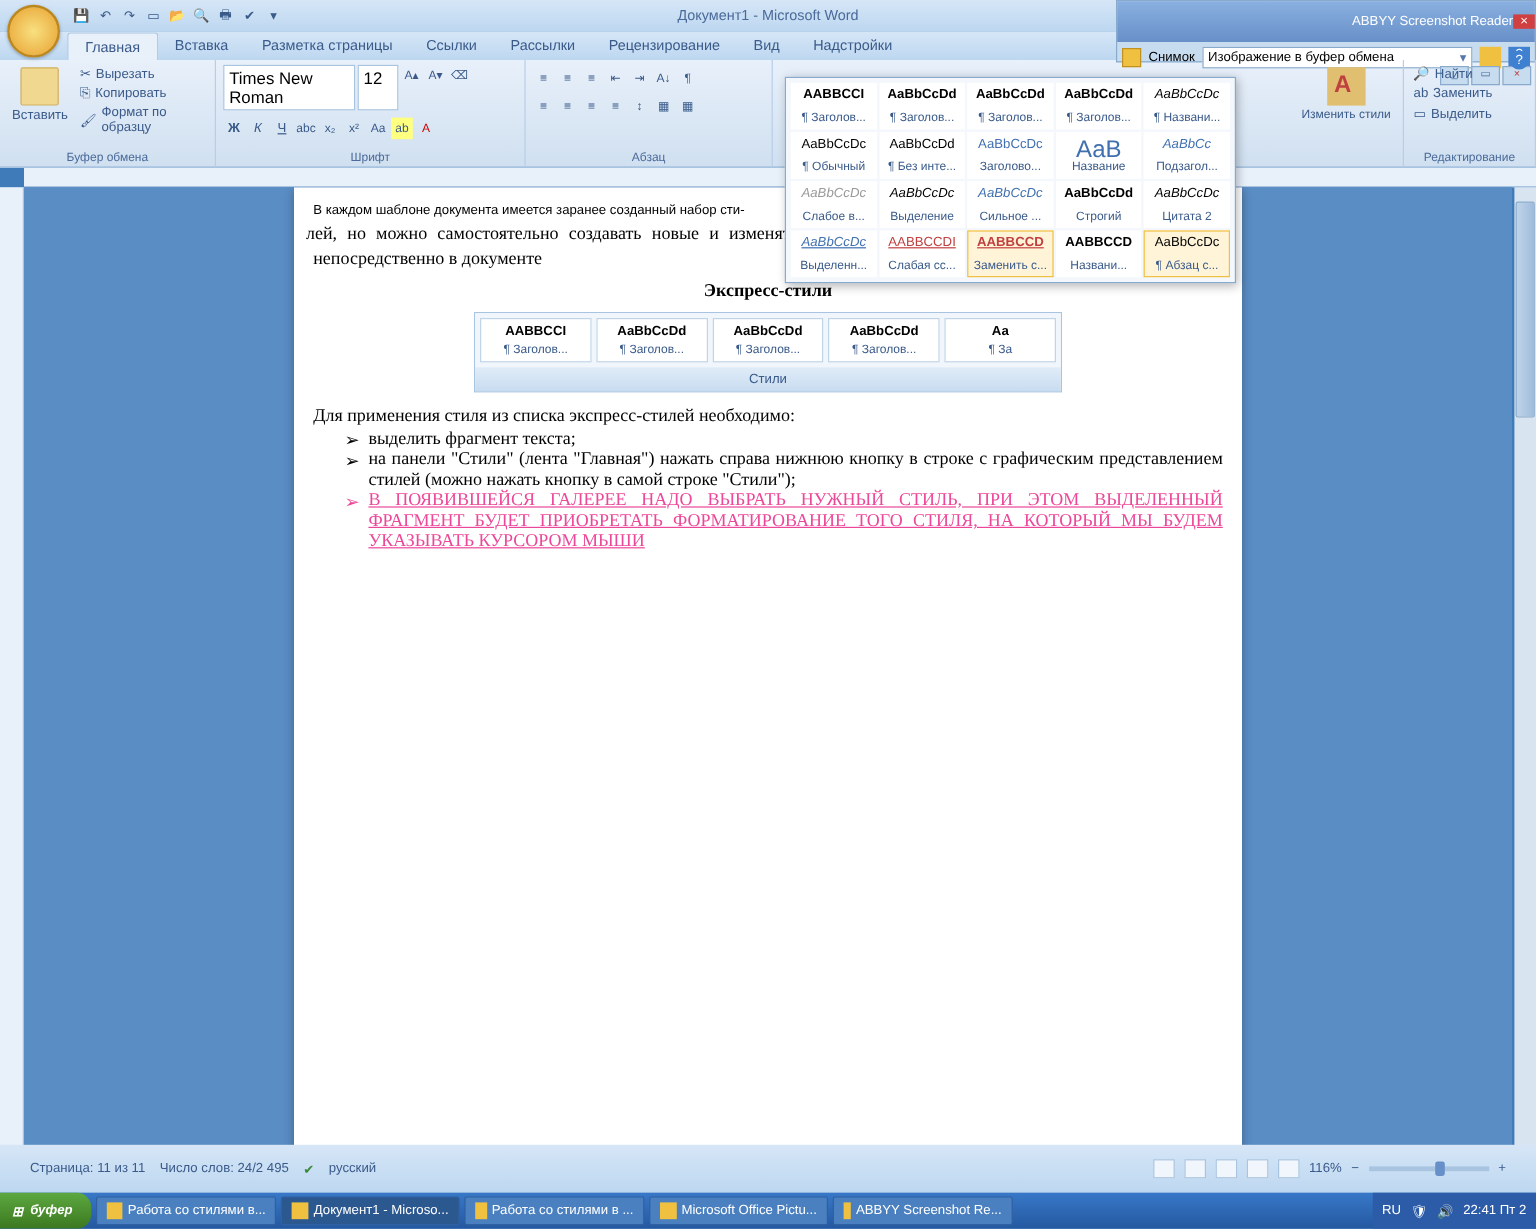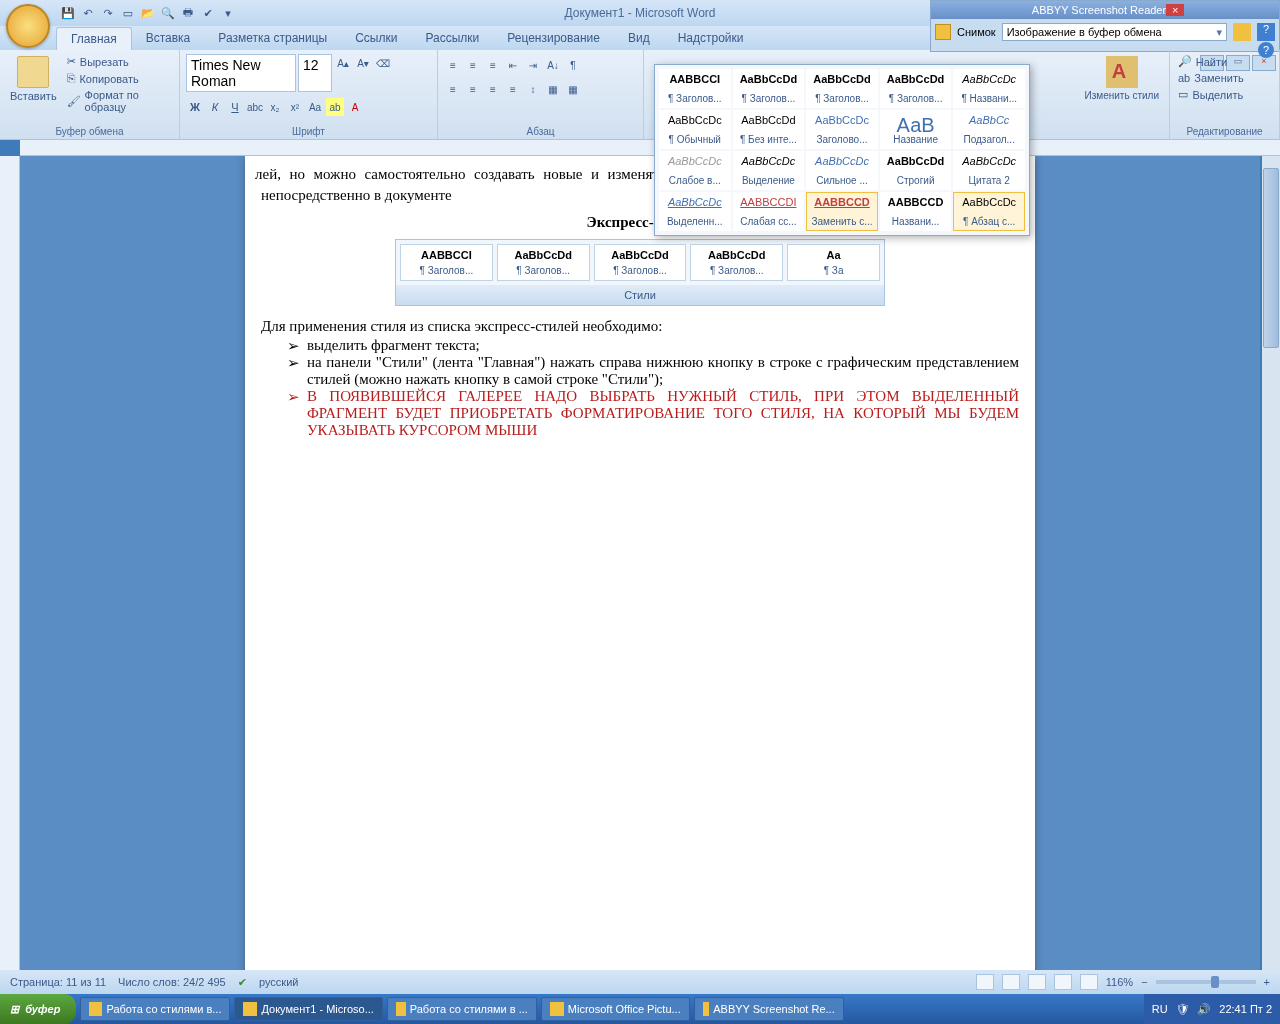--- a/index.html
+++ b/index.html
@@ -3,21 +3,21 @@
 <meta charset="utf-8">
 <style>
 *{box-sizing:border-box;margin:0;padding:0;font-family:Tahoma,Arial,sans-serif;font-size:11px}
 body{width:1280px;height:1024px;overflow:hidden;background:#3f7ab9;position:relative}
 .titlebar{height:26px;background:linear-gradient(#d6e6f7,#bdd7f0);display:flex;align-items:center;padding-left:4px;position:relative}
 .office-btn{width:44px;height:44px;border-radius:50%;background:radial-gradient(#f8e080,#e8a030);position:absolute;top:4px;left:6px;z-index:10;border:2px solid #bb8820;box-shadow:0 1px 3px rgba(0,0,0,0.3)}
 .qat{margin-left:56px;display:flex;gap:4px;align-items:center}
 .qat-btn{width:16px;height:16px;display:flex;align-items:center;justify-content:center;color:#3a5a8a}
 .title-text{position:absolute;left:50%;transform:translateX(-50%);color:#4a6a9a;font-size:12px}
 .abbyy{position:absolute;right:0;top:0;width:350px;height:52px;background:#c8dcf0;border:1px solid #88aacc}
-.abbyy-title{background:linear-gradient(#8ab0e0,#6890c8);height:18px;color:#fff;padding-left:6px;font-size:11px;display:flex;align-items:center;justify-content:center}
+.abbyy-title{background:linear-gradient(#8ab0e0,#6890c8);height:34px;color:#fff;padding-left:6px;font-size:11px;display:flex;align-items:center;justify-content:flex-end}
 .abbyy-title span:last-child{background:#d04040;color:#fff;width:18px;text-align:center}
 .abbyy-body{display:flex;align-items:center;padding:4px;gap:6px}
 .abbyy-combo{border:1px solid #88aacc;background:#fff;padding:2px 18px 2px 4px;font-size:11px;flex:1;position:relative}
 .abbyy-combo::after{content:"▾";position:absolute;right:4px;top:2px;color:#5577aa}
 .win-btns{position:absolute;right:4px;top:4px;display:flex;gap:2px}
 .win-btn{width:24px;height:16px;background:#c8dcf0;border:1px solid #88aacc;text-align:center;font-size:9px;color:#4a6a9a}
 .tabs{height:24px;background:linear-gradient(#d6e6f7,#bdd7f0);display:flex;padding-left:56px;align-items:center}
 .tab{padding:4px 14px;color:#3a5a8a;font-size:12px;cursor:pointer}
 .tab.active{background:#e8f0fa;border:1px solid #a8c4e0;border-bottom:none;border-radius:3px 3px 0 0}
 .ribbon{height:90px;background:linear-gradient(#e8f0fa,#d0e0f0);display:flex;border-bottom:1px solid #a8c4e0}
@@ -31,35 +31,35 @@
 .icon-row{display:flex;gap:2px;margin-top:2px}
 .ribbon-icon{width:18px;height:18px;border:1px solid transparent;display:flex;align-items:center;justify-content:center;font-size:10px;color:#3a5a8a}
 .ruler{height:16px;background:#e8f0fa;border-bottom:1px solid #a8c4e0;position:relative;margin-left:20px}
 .doc-area{position:absolute;top:156px;left:20px;right:20px;bottom:54px;background:#5a8dc4;overflow:hidden}
 .vruler{position:absolute;top:156px;left:0;width:20px;bottom:54px;background:#e8f0fa;border-right:1px solid #a8c4e0}
 .page{background:#fff;width:790px;margin:0 auto;min-height:900px;padding:8px 16px;box-shadow:0 2px 8px rgba(0,0,0,0.3);position:relative}
 .doc-text{font-family:"Times New Roman",serif;font-size:15px;color:#000;line-height:1.4}
 .doc-h{font-weight:bold;text-align:center;font-family:"Times New Roman",serif;font-size:15px;margin:8px 0}
 .doc-li{margin-left:46px;font-family:"Times New Roman",serif;font-size:15px;position:relative}
 .doc-li::before{content:"➢";position:absolute;left:-20px}
-.doc-li.red{color:#b91c1c;font-variant:small-caps;text-align:justify}
+.doc-li.red{color:#ec4899;text-decoration:underline;font-variant:small-caps;text-align:justify}
 .style-gallery-popup{position:absolute;top:64px;left:654px;width:376px;background:#f4f8fc;border:1px solid #88aacc;box-shadow:2px 2px 8px rgba(0,0,0,0.3);z-index:50}
 .gallery-grid{display:grid;grid-template-columns:repeat(5,1fr);gap:2px;padding:4px}
 .style-cell{border:1px solid transparent;padding:3px 2px;text-align:center;cursor:pointer;background:#fff}
 .style-cell:hover,.style-cell.sel{border:1px solid #f0c040;background:#fff4d8}
 .style-preview{font-size:11px;height:18px;overflow:hidden;white-space:nowrap}
 .style-name{font-size:10px;color:#3a5a8a;margin-top:2px;white-space:nowrap;overflow:hidden}
 .gallery-menu{border-top:1px solid #c0d4e8;padding:4px}
 .gallery-menu-item{padding:4px 8px 4px 28px;color:#3a5a8a;cursor:pointer;position:relative}
 .gallery-menu-item::before{content:"";position:absolute;left:6px;top:4px;width:14px;height:14px;background:#e0c070;border:1px solid #b89040}
 .em-gallery{border:1px solid #a8c4e0;margin:8px auto;width:490px}
 .em-grid{display:flex;background:#f0f6fc;padding:4px;gap:4px}
 .em-cell{border:1px solid #c0d4e8;background:#fff;padding:4px;text-align:center;flex:1}
 .em-label{background:linear-gradient(#e0ecf8,#c8dcf0);text-align:center;padding:4px;color:#3a5a8a;font-size:11px;position:relative}
-.status{position:absolute;bottom:30px;left:0;right:0;height:24px;background:linear-gradient(#d6e6f7,#bdd7f0);display:flex;align-items:center;padding:0 10px;gap:12px;color:#3a5a8a;font-size:11px}
+.status{position:absolute;bottom:30px;left:0;right:0;height:40px;background:linear-gradient(#d6e6f7,#bdd7f0);display:flex;align-items:center;padding:0 25px;gap:12px;color:#3a5a8a;font-size:11px}
 .status-right{margin-left:auto;display:flex;align-items:center;gap:8px}
 .view-btn{width:18px;height:16px;border:1px solid #a8c4e0;background:#f0f6fc}
 .zoom-slider{width:100px;height:4px;background:#a8c4e0;position:relative}
 .zoom-slider::after{content:"";position:absolute;left:55%;top:-4px;width:8px;height:12px;background:#6890c8;border-radius:2px}
 .taskbar{position:absolute;bottom:0;left:0;right:0;height:30px;background:linear-gradient(#3878c8,#2458a0);display:flex;align-items:center}
 .start{background:linear-gradient(#5ca840,#3c7820);color:#fff;height:30px;padding:0 16px 0 10px;display:flex;align-items:center;gap:6px;font-style:italic;font-weight:bold;font-size:13px;border-radius:0 12px 12px 0}
 .task-btn{background:#4a80c0;color:#fff;height:24px;padding:0 8px;margin-left:4px;display:flex;align-items:center;gap:4px;border:1px solid #3060a0;border-radius:2px;font-size:11px;max-width:150px;overflow:hidden;white-space:nowrap}
 .task-btn.active{background:#2c5890}
 .tray{margin-left:auto;background:#2c5ca8;height:30px;display:flex;align-items:center;padding:0 8px;gap:8px;color:#fff;font-size:11px}
 .scrollbar-v{position:absolute;right:0;top:156px;bottom:54px;width:18px;background:#d8e4f0}
@@ -222,20 +222,21 @@
     </div>
     <div class="grp-label">Редактирование</div>
   </div>
 </div>
 
 <div class="ruler"></div>
 <div class="vruler"></div>
 
 <div class="doc-area">
   <div class="page">
+    <div class="doc-text" style="text-align:justify"><span>В каждом шаблоне документа имеется заранее созданный набор сти-</span></div>
     <div class="doc-text" style="text-align:justify;text-indent:-6px">лей, но можно самостоятельно создавать новые и изменять имеющиеся. Кроме того, стили могут сохраняться непосредственно в документе</div>
     <div class="doc-h">Экспресс-стили</div>
     <div class="em-gallery">
       <div class="em-grid" id="emgrid">
           <div class="em-cell">
             <div style="font-weight:bold;font-size:11px">AABBCCI</div>
             <div style="font-size:10px;color:#3a5a8a;margin-top:4px">¶ Заголов...</div>
           </div>
           <div class="em-cell">
             <div style="font-weight:bold;font-size:11px">AaBbCcDd</div>

